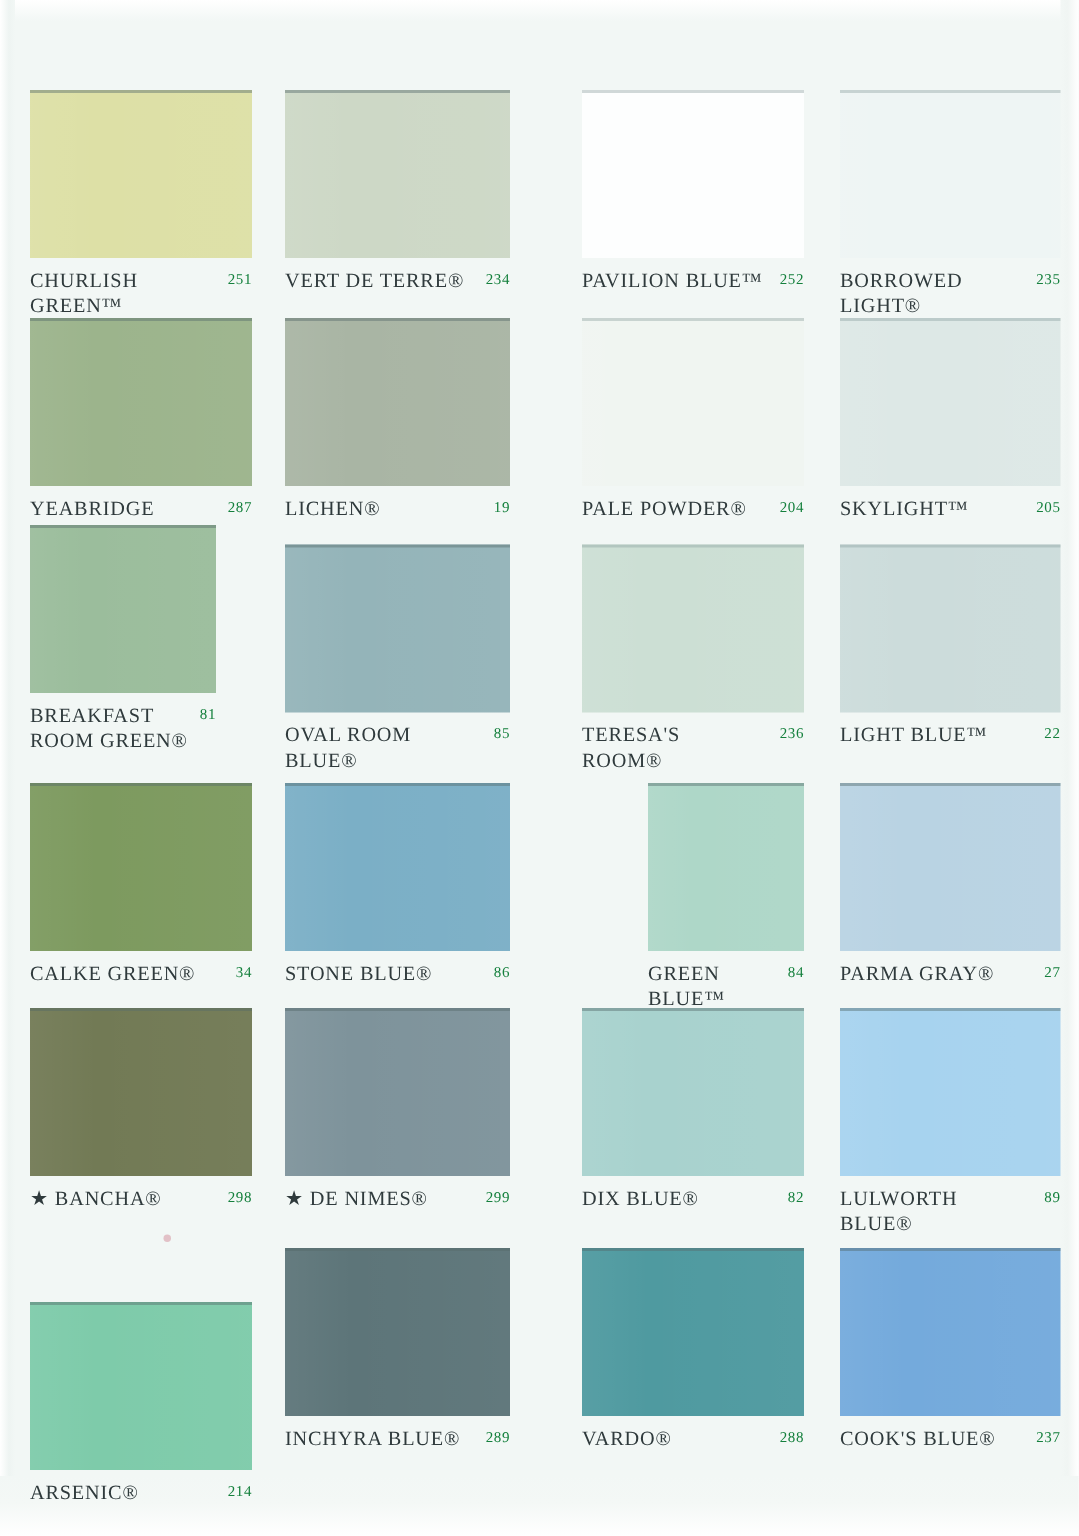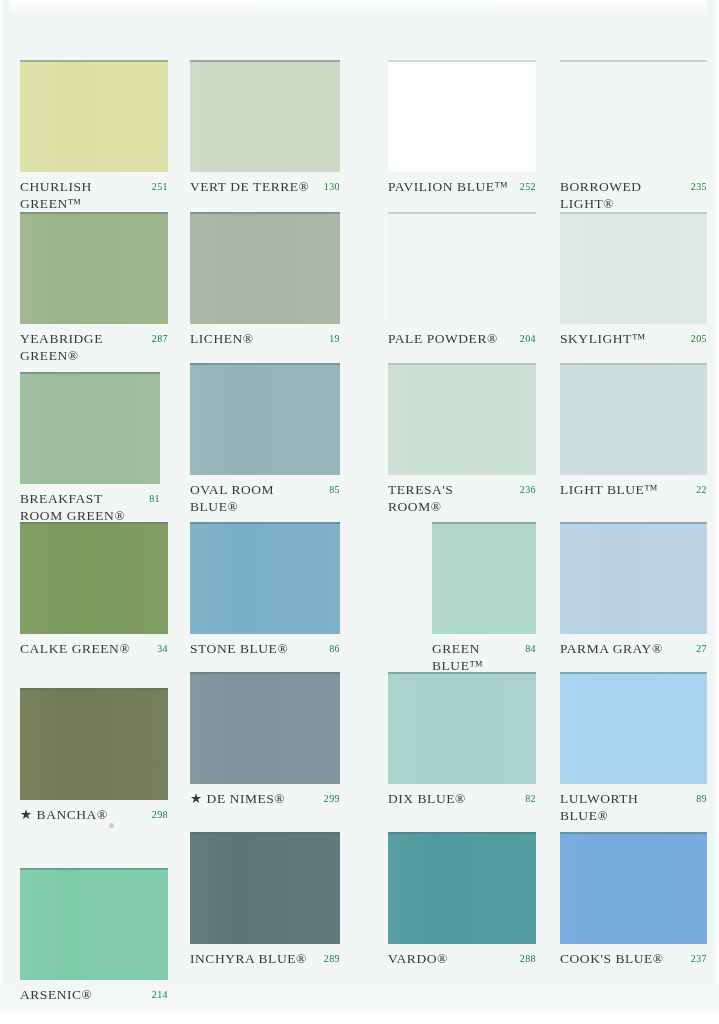--- a/index.html
+++ b/index.html
@@ -131,21 +131,21 @@
         <div class="swatch-caption">
           <div class="swatch-name">CHURLISH
 GREEN™</div>
           <div class="swatch-number">251</div>
         </div>
       </div>
       <div class="swatch-cell" style="left: 190px; top: 60px; width: 150px;">
         <div class="swatch-chip" style="background: rgb(205, 216, 198);"></div>
         <div class="swatch-caption">
           <div class="swatch-name">VERT DE TERRE®</div>
-          <div class="swatch-number">130</div>
+          <div class="swatch-number">234</div>
         </div>
       </div>
       <div class="swatch-cell" style="left: 388px; top: 60px; width: 148px;">
         <div class="swatch-chip pale" style="background: rgb(253, 254, 254);"></div>
         <div class="swatch-caption">
           <div class="swatch-name">PAVILION BLUE™</div>
           <div class="swatch-number">252</div>
         </div>
       </div>
       <div class="swatch-cell" style="left: 560px; top: 60px; width: 147px;">
@@ -178,21 +178,21 @@
           <div class="swatch-number">204</div>
         </div>
       </div>
       <div class="swatch-cell" style="left: 560px; top: 212px; width: 147px;">
         <div class="swatch-chip pale" style="background: rgb(221, 232, 230);"></div>
         <div class="swatch-caption">
           <div class="swatch-name">SKYLIGHT™</div>
           <div class="swatch-number">205</div>
         </div>
       </div>
-      <div class="swatch-cell" style="left: 20px; top: 372px; width: 140px;">
+      <div class="swatch-cell" style="left: 20px; top: 350px; width: 124px;">
         <div class="swatch-chip" style="background: rgb(155, 189, 156);"></div>
         <div class="swatch-caption">
           <div class="swatch-name">BREAKFAST
 ROOM GREEN®</div>
           <div class="swatch-number">81</div>
         </div>
       </div>
       <div class="swatch-cell" style="left: 190px; top: 363px; width: 150px;">
         <div class="swatch-chip" style="background: rgb(148, 180, 185);"></div>
         <div class="swatch-caption">
@@ -237,21 +237,21 @@
           <div class="swatch-number">84</div>
         </div>
       </div>
       <div class="swatch-cell" style="left: 560px; top: 522px; width: 147px;">
         <div class="swatch-chip" style="background: rgb(185, 211, 227);"></div>
         <div class="swatch-caption">
           <div class="swatch-name">PARMA GRAY®</div>
           <div class="swatch-number">27</div>
         </div>
       </div>
-      <div class="swatch-cell" style="left: 20px; top: 688px; width: 148px;">
+      <div class="swatch-cell" style="left: 20px; top: 672px; width: 148px;">
         <div class="swatch-chip" style="background: rgb(114, 122, 85);"></div>
         <div class="swatch-caption">
           <div class="swatch-name">★ BANCHA®</div>
           <div class="swatch-number">298</div>
         </div>
       </div>
       <div class="swatch-cell" style="left: 190px; top: 672px; width: 150px;">
         <div class="swatch-chip" style="background: rgb(126, 147, 155);"></div>
         <div class="swatch-caption">
           <div class="swatch-name">★ DE NIMES®</div>

